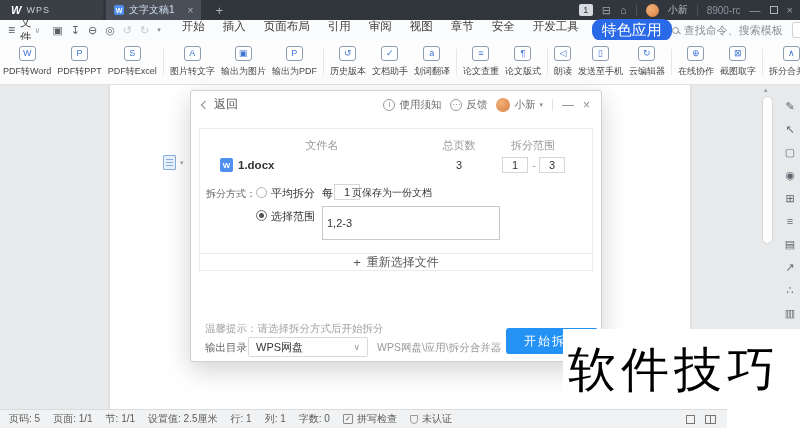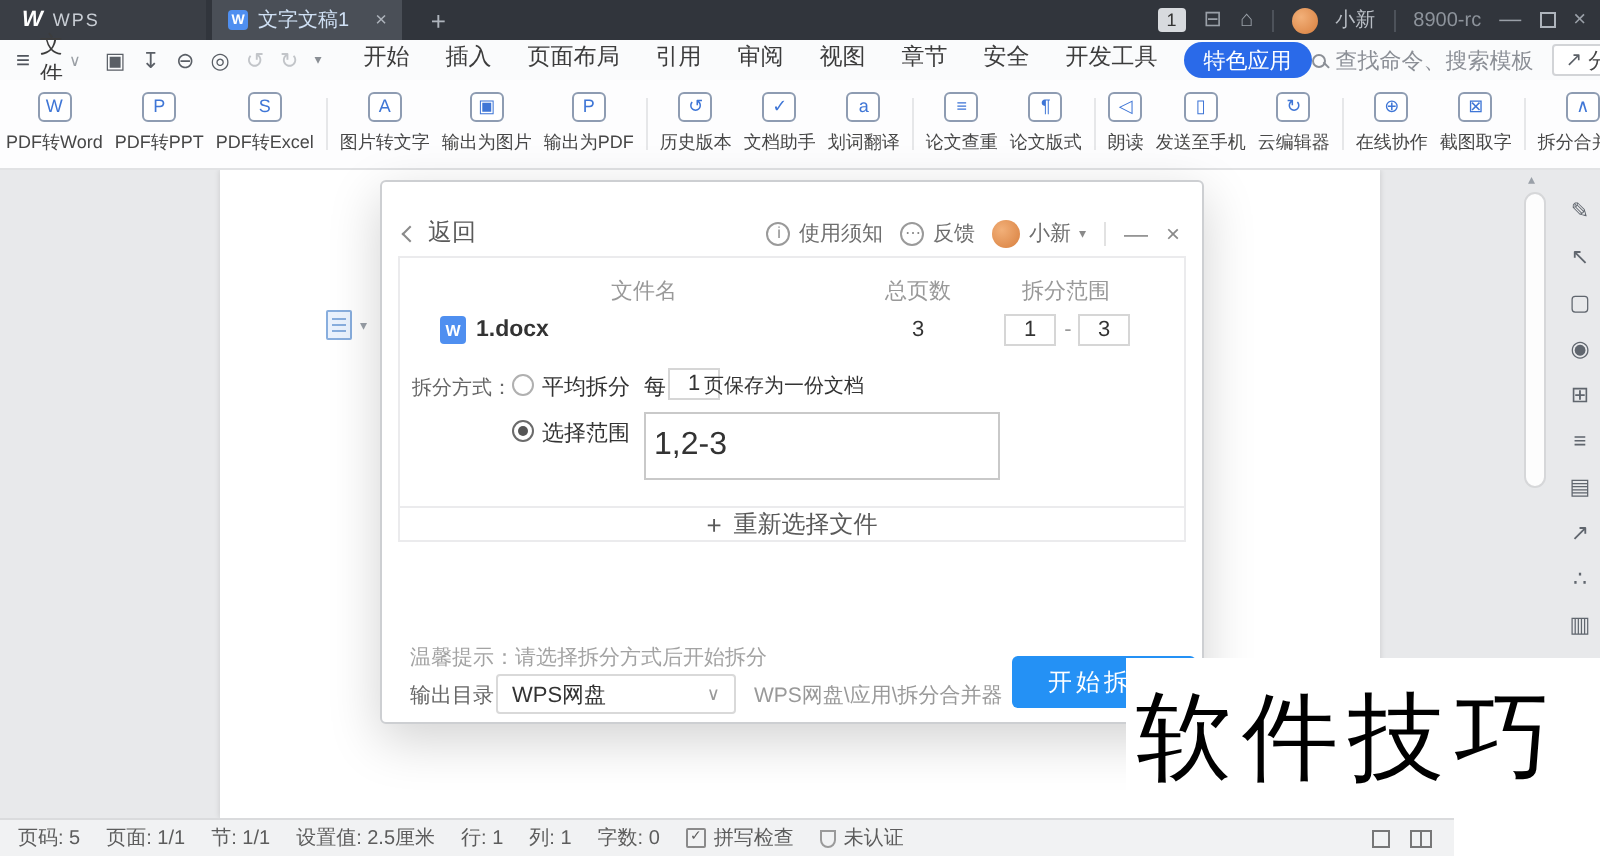--- a/index.html
+++ b/index.html
@@ -28,21 +28,21 @@
   
   .menubar{position:absolute;top:20px;left:0;right:0;height:20px;background:#fafbfc;display:flex;align-items:center;font-size:11.5px;color:#3c3c3c;z-index:5}
   .hamb{color:#50555c;font-size:12px;margin-left:8px}
   .file-label{margin-left:5px}
   .file-caret{color:#9a9fa5;font-size:8px;margin-left:3px}
   .qicons{display:flex;gap:8px;color:#5a5f66;font-size:11px;margin-left:12px;align-items:center}
   .qic.gray{color:#c2c5c9}
   .qcaret{font-size:7px;color:#8a8f95}
   .menus{display:flex;margin-left:12px}
   .menu-item{padding:0 9px;white-space:nowrap}
-  .pill{background:#2a6ae9;color:#fff;border-radius:9px;padding:1.5px 10px;font-size:11px;margin-left:4px;white-space:nowrap}
+  .pill{background:#2a6ae9;color:#fff;border-radius:9px;padding:1.5px 10px;font-size:15px;margin-left:4px;white-space:nowrap}
   .mb-right{margin-left:auto;display:flex;align-items:center;gap:9px;padding-right:9px}
   .search{display:flex;align-items:center;gap:5px;color:#8b8f96;font-size:11px;white-space:nowrap}
   .mag{width:7px;height:7px;border:1.3px solid #8b8f96;border-radius:50%;position:relative;display:inline-block}
   .mag::after{content:"";position:absolute;width:4px;height:1.3px;background:#8b8f96;transform:rotate(45deg);right:-3px;bottom:-1px}
   .btn-sm{display:flex;align-items:center;gap:3px;border:1px solid #d2d4d7;border-radius:2px;height:16px;padding:0 6px;font-size:11px;color:#454545;background:#fff;white-space:nowrap}
   .btn-ic{font-size:10px;color:#5a5f66}
 
   
   .ribbon{position:absolute;top:40px;left:0;right:0;height:45px;background:#fdfdfe;border-bottom:1px solid #e1e2e4;display:flex;align-items:center;overflow:hidden;z-index:5}
   .ritem{display:flex;flex-direction:column;align-items:center;gap:4px;padding:0 3px;flex:0 0 auto}
@@ -57,21 +57,21 @@
   .float-doc::after{content:"";position:absolute;left:2px;top:3px;width:7px;height:7px;
      background:repeating-linear-gradient(to bottom,#88aede 0 1px,transparent 1px 3px)}
   .float-caret{position:absolute;left:180px;top:74px;font-size:7px;color:#9aa0a8}
   .vscroll-up{position:absolute;left:764px;top:1px;font-size:7px;color:#9aa0a8}
   .vscroll{position:absolute;left:762px;top:11px;width:11px;height:148px;background:#fdfdfd;border:1px solid #d6d7d9;border-radius:6px}
   .side-toolbar{position:absolute;left:780px;top:16px;width:20px;display:flex;flex-direction:column;gap:12px;align-items:center;color:#60666e;font-size:11px}
   .side-toolbar span{line-height:1}
 
   
   .dialog{position:absolute;left:190px;top:90px;width:412px;height:272px;background:#fff;border:1px solid #cdcfd2;border-radius:3px;box-shadow:0 8px 26px rgba(0,0,0,.18);z-index:10}
-  .dlg-header{position:absolute;top:12px;left:0;right:0;height:27px;display:flex;padding:0 11px}
+  .dlg-header{position:absolute;top:0;left:0;right:0;height:27px;display:flex;padding:0 11px}
   .back{display:flex;align-items:center;gap:6px;color:#5a5a5a;font-size:12px}
   .back-ch{width:6px;height:6px;border-left:1.5px solid #8a8a8a;border-bottom:1.5px solid #8a8a8a;transform:rotate(45deg);display:inline-block}
   .dlg-hr{margin-left:auto;display:flex;align-items:center;gap:9px;font-size:10.5px;color:#6e6e6e}
   .ci{width:12px;height:12px;border:1px solid #9a9a9a;border-radius:50%;font-size:8px;display:flex;align-items:center;justify-content:center;color:#8a8a8a;line-height:1}
   .dlg-user{display:flex;align-items:center;gap:4px}
   .avatar-sm{width:14px;height:14px;border-radius:50%;background:radial-gradient(circle at 35% 35%,#f2b079,#d87f3e)}
   .dlg-caret{font-size:7px;color:#8a8a8a}
   .dlg-sep{width:1px;height:12px;background:#e2e2e2}
   .dlg-ctl{color:#8a8a8a;font-size:12px}
 
@@ -87,21 +87,21 @@
   .split-label{position:absolute;left:2px;top:58px;width:54px;font-size:10px;color:#666;text-align:right}
   .radio{position:absolute;width:11px;height:11px;border:1px solid #b0b0b0;border-radius:50%;background:#fff}
   .radio.sel{border-color:#6b6b6b}
   .radio.sel::after{content:"";position:absolute;left:2px;top:2px;width:5px;height:5px;border-radius:50%;background:#555}
   .r1{left:56px;top:58px}.r2{left:56px;top:81px}
   .opt-label{position:absolute;font-size:11px;color:#333}
   .o1{left:71px;top:57px}.o2{left:71px;top:80px}
   .every-prefix{position:absolute;left:122px;top:57px;font-size:11px;color:#333}
   .inp-every{position:absolute;left:134px;top:55px;width:26px;height:16px;border:1px solid #d6d6d6;text-align:center;font-size:11px;color:#333;padding:0;background:#fff}
   .every-suffix{position:absolute;left:152px;top:57px;font-size:10px;color:#333}
-  .inp-range{position:absolute;left:122px;top:77px;width:178px;height:17px;border:1px solid #c9c9c9;font-size:16px;color:#333;padding:16px 4px;background:#fff}
+  .inp-range{position:absolute;left:122px;top:77px;width:178px;height:17px;border:1px solid #c9c9c9;font-size:11px;color:#333;padding:16px 4px;background:#fff}
   .reselect{position:absolute;left:0;right:0;bottom:0;height:17px;border-top:1px solid #ebebed;display:flex;align-items:center;justify-content:center;gap:6px;color:#595959;font-size:12px}
   .plus{font-size:13px;color:#595959}
 
   .tip{position:absolute;left:14px;top:231px;font-size:10.5px;color:#a3a3a3}
   .out-label{position:absolute;left:14px;top:250px;font-size:10.5px;color:#666}
   .out-select{position:absolute;left:57px;top:246px;width:120px;height:20px;border:1px solid #d9d9d9;border-radius:2px;display:flex;align-items:center;padding:0 7px;font-size:11px;color:#333;background:#fff}
   .out-caret{margin-left:auto;color:#999;font-size:9px}
   .out-path{position:absolute;left:186px;top:250px;font-size:10.5px;color:#999}
   .start-btn{position:absolute;left:315px;top:237px;width:92px;height:26px;background:#2491f5;border-radius:3px;color:#fff;font-size:12px;display:flex;align-items:center;justify-content:center;letter-spacing:2px}
 

